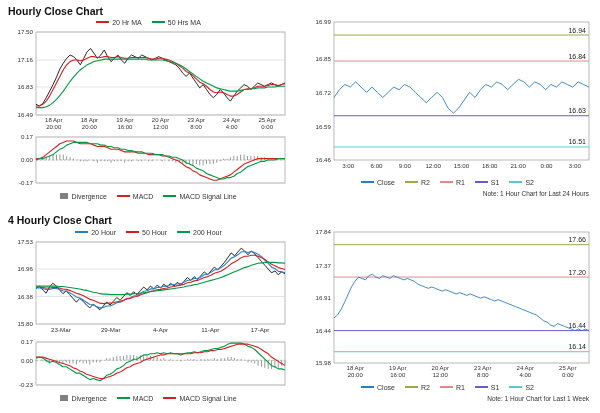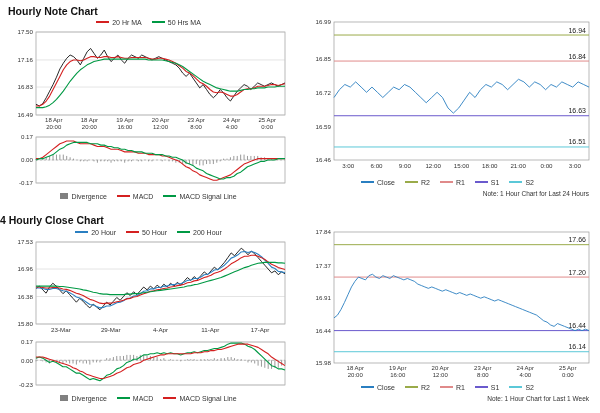--- a/index.html
+++ b/index.html
@@ -22,23 +22,23 @@
   .legend .item{display:flex;align-items:center;gap:3px;}
   .swatch{display:inline-block;width:13px;height:2px;}
   .swatch.box{height:6px;width:8px;}
   .note{font-size:6.5px;color:#333;text-align:right;}
   svg{display:block;}
   text{font-family:"Liberation Sans", sans-serif;}
 </style>
 </head>
 <body>
 
-<div class="panel section-title" style="left:8px;top:5px;">Hourly Note Chart</div>
-
-<div class="panel section-title" style="left:0;top:214px;">4 Hourly Close Chart</div>
+<div class="panel section-title" style="left:8px;top:5px;">Hourly Close Chart</div>
+
+<div class="panel section-title" style="left:8px;top:214px;">4 Hourly Close Chart</div>
 
 <div class="panel" id="hourly-left" style="left:6px;top:16px;width:285px;height:190px;">
   <div class="legend" id="lg-hourly-price" style="height:12px;">
       <div class="item">
         <span class="swatch" style="background: rgb(212, 32, 32);"></span>
         <span>20 Hr MA</span>
       </div>
       <div class="item">
         <span class="swatch" style="background: rgb(0, 153, 68);"></span>
         <span>50 Hrs MA</span>

